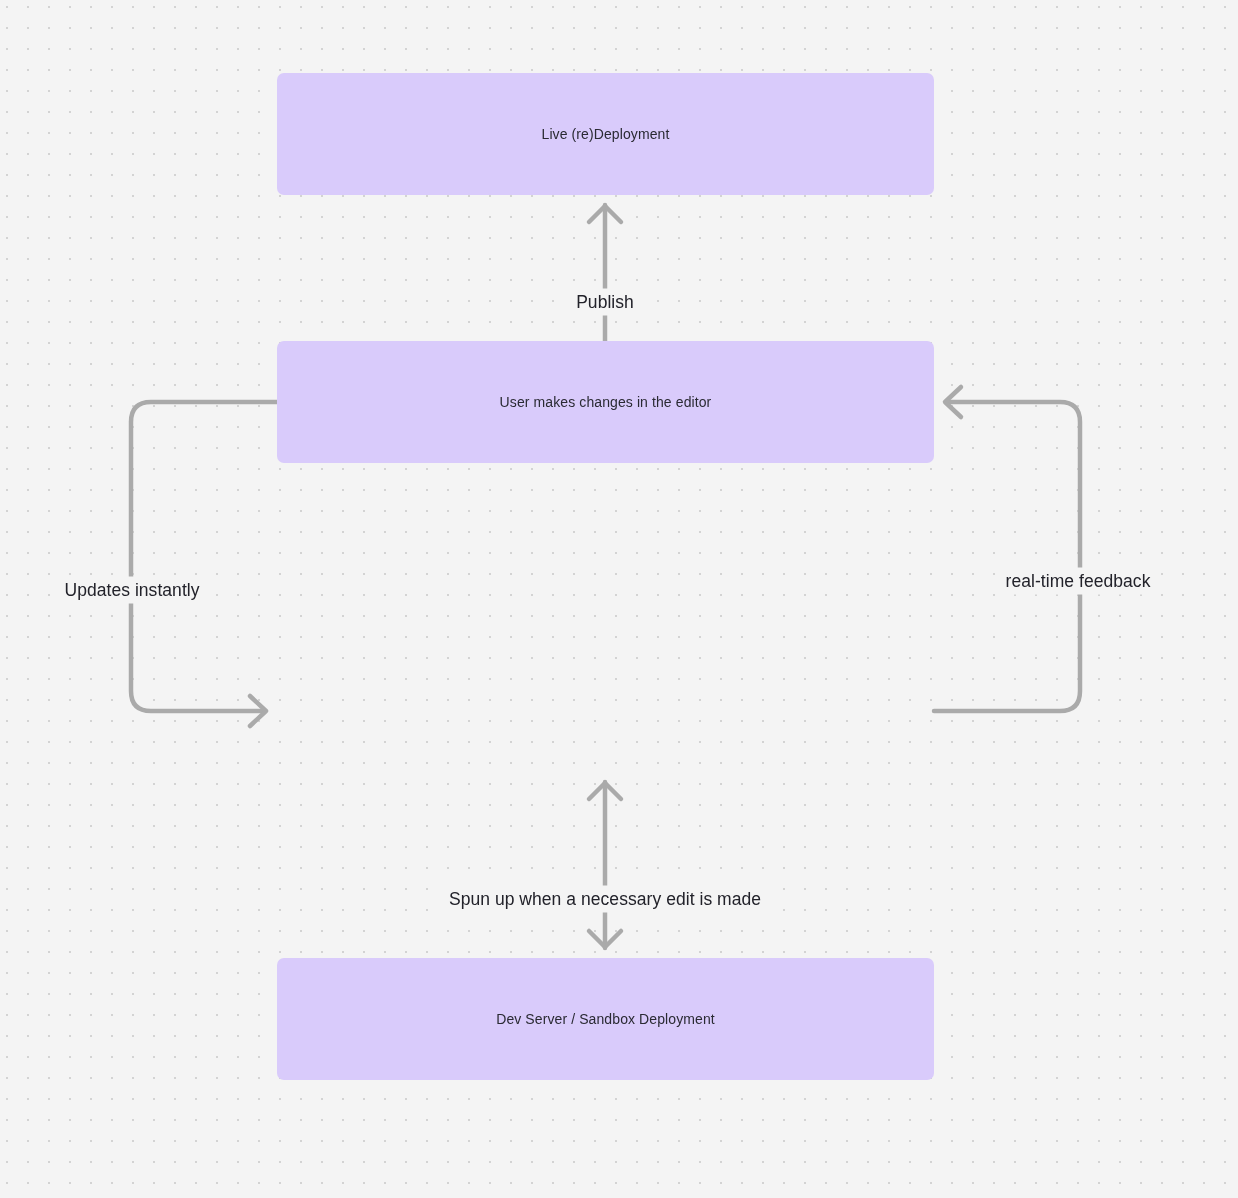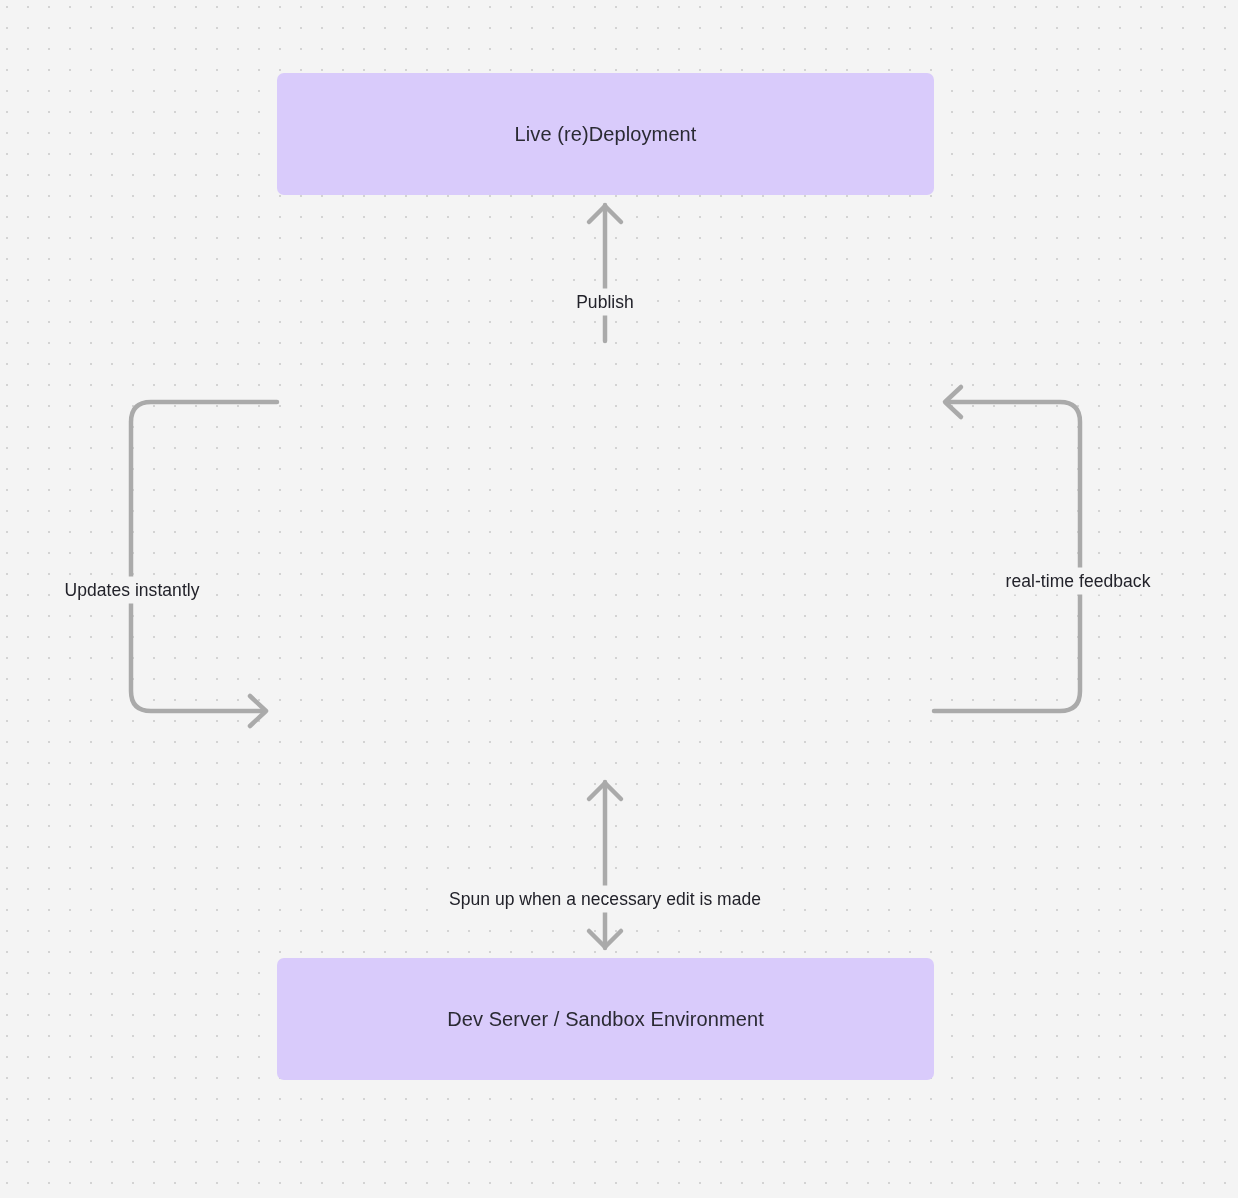--- a/index.html
+++ b/index.html
@@ -37,21 +37,21 @@
     position: absolute;
     box-sizing: border-box;
     background-color: #d9cbfb;
     border-radius: 7px;
     display: flex;
     align-items: center;
     justify-content: center;
     text-align: center;
   }
   .node-label {
-    font-size: 20px;
+    font-size: 14px;
     color: #2a2a33;
     letter-spacing: 0.1px;
     line-height: 1.3;
     padding: 0 14px;
   }
 
   .edge-label {
     position: absolute;
     font-size: 17.5px;
     color: #22222a;
@@ -92,24 +92,27 @@
       <path d="M 605 948 L 605 782" fill="none" stroke="#aaaaaa" stroke-width="4.5" stroke-linecap="round"></path>
       <path d="M 589 799 L 605 783 L 621 799" fill="none" stroke="#aaaaaa" stroke-width="4.5" stroke-linecap="round" stroke-linejoin="round"></path>
       <path d="M 589 931 L 605 947 L 621 931" fill="none" stroke="#aaaaaa" stroke-width="4.5" stroke-linecap="round" stroke-linejoin="round"></path>
     </g>
   </svg>
 
   <div class="node" style="left:277px; top:73px; width:657px; height:122px;">
     <span class="node-label">Live (re)Deployment</span>
   </div>
 
+  <div class="node" style="left:277px; top:341px; width:657px; height:122px;">
+    <span class="node-label">User makes changes in the editor</span>
+  </div>
 
 
   <div class="node" style="left:277px; top:958px; width:657px; height:122px;">
-    <span class="node-label">Dev Server / Sandbox Environment</span>
+    <span class="node-label">Dev Server / Sandbox Deployment</span>
   </div>
 
   <div class="edge-label center" style="left:605px; top:269px;">Publish</div>
 
   <div class="edge-label center" style="left:132px; top:557px;">Updates instantly</div>
 
   <div class="edge-label center" style="left:1078px; top:548px;">real-time feedback</div>
 
   <div class="edge-label center" style="left:605px; top:866px;">Spun up when a necessary edit is made</div>
 

